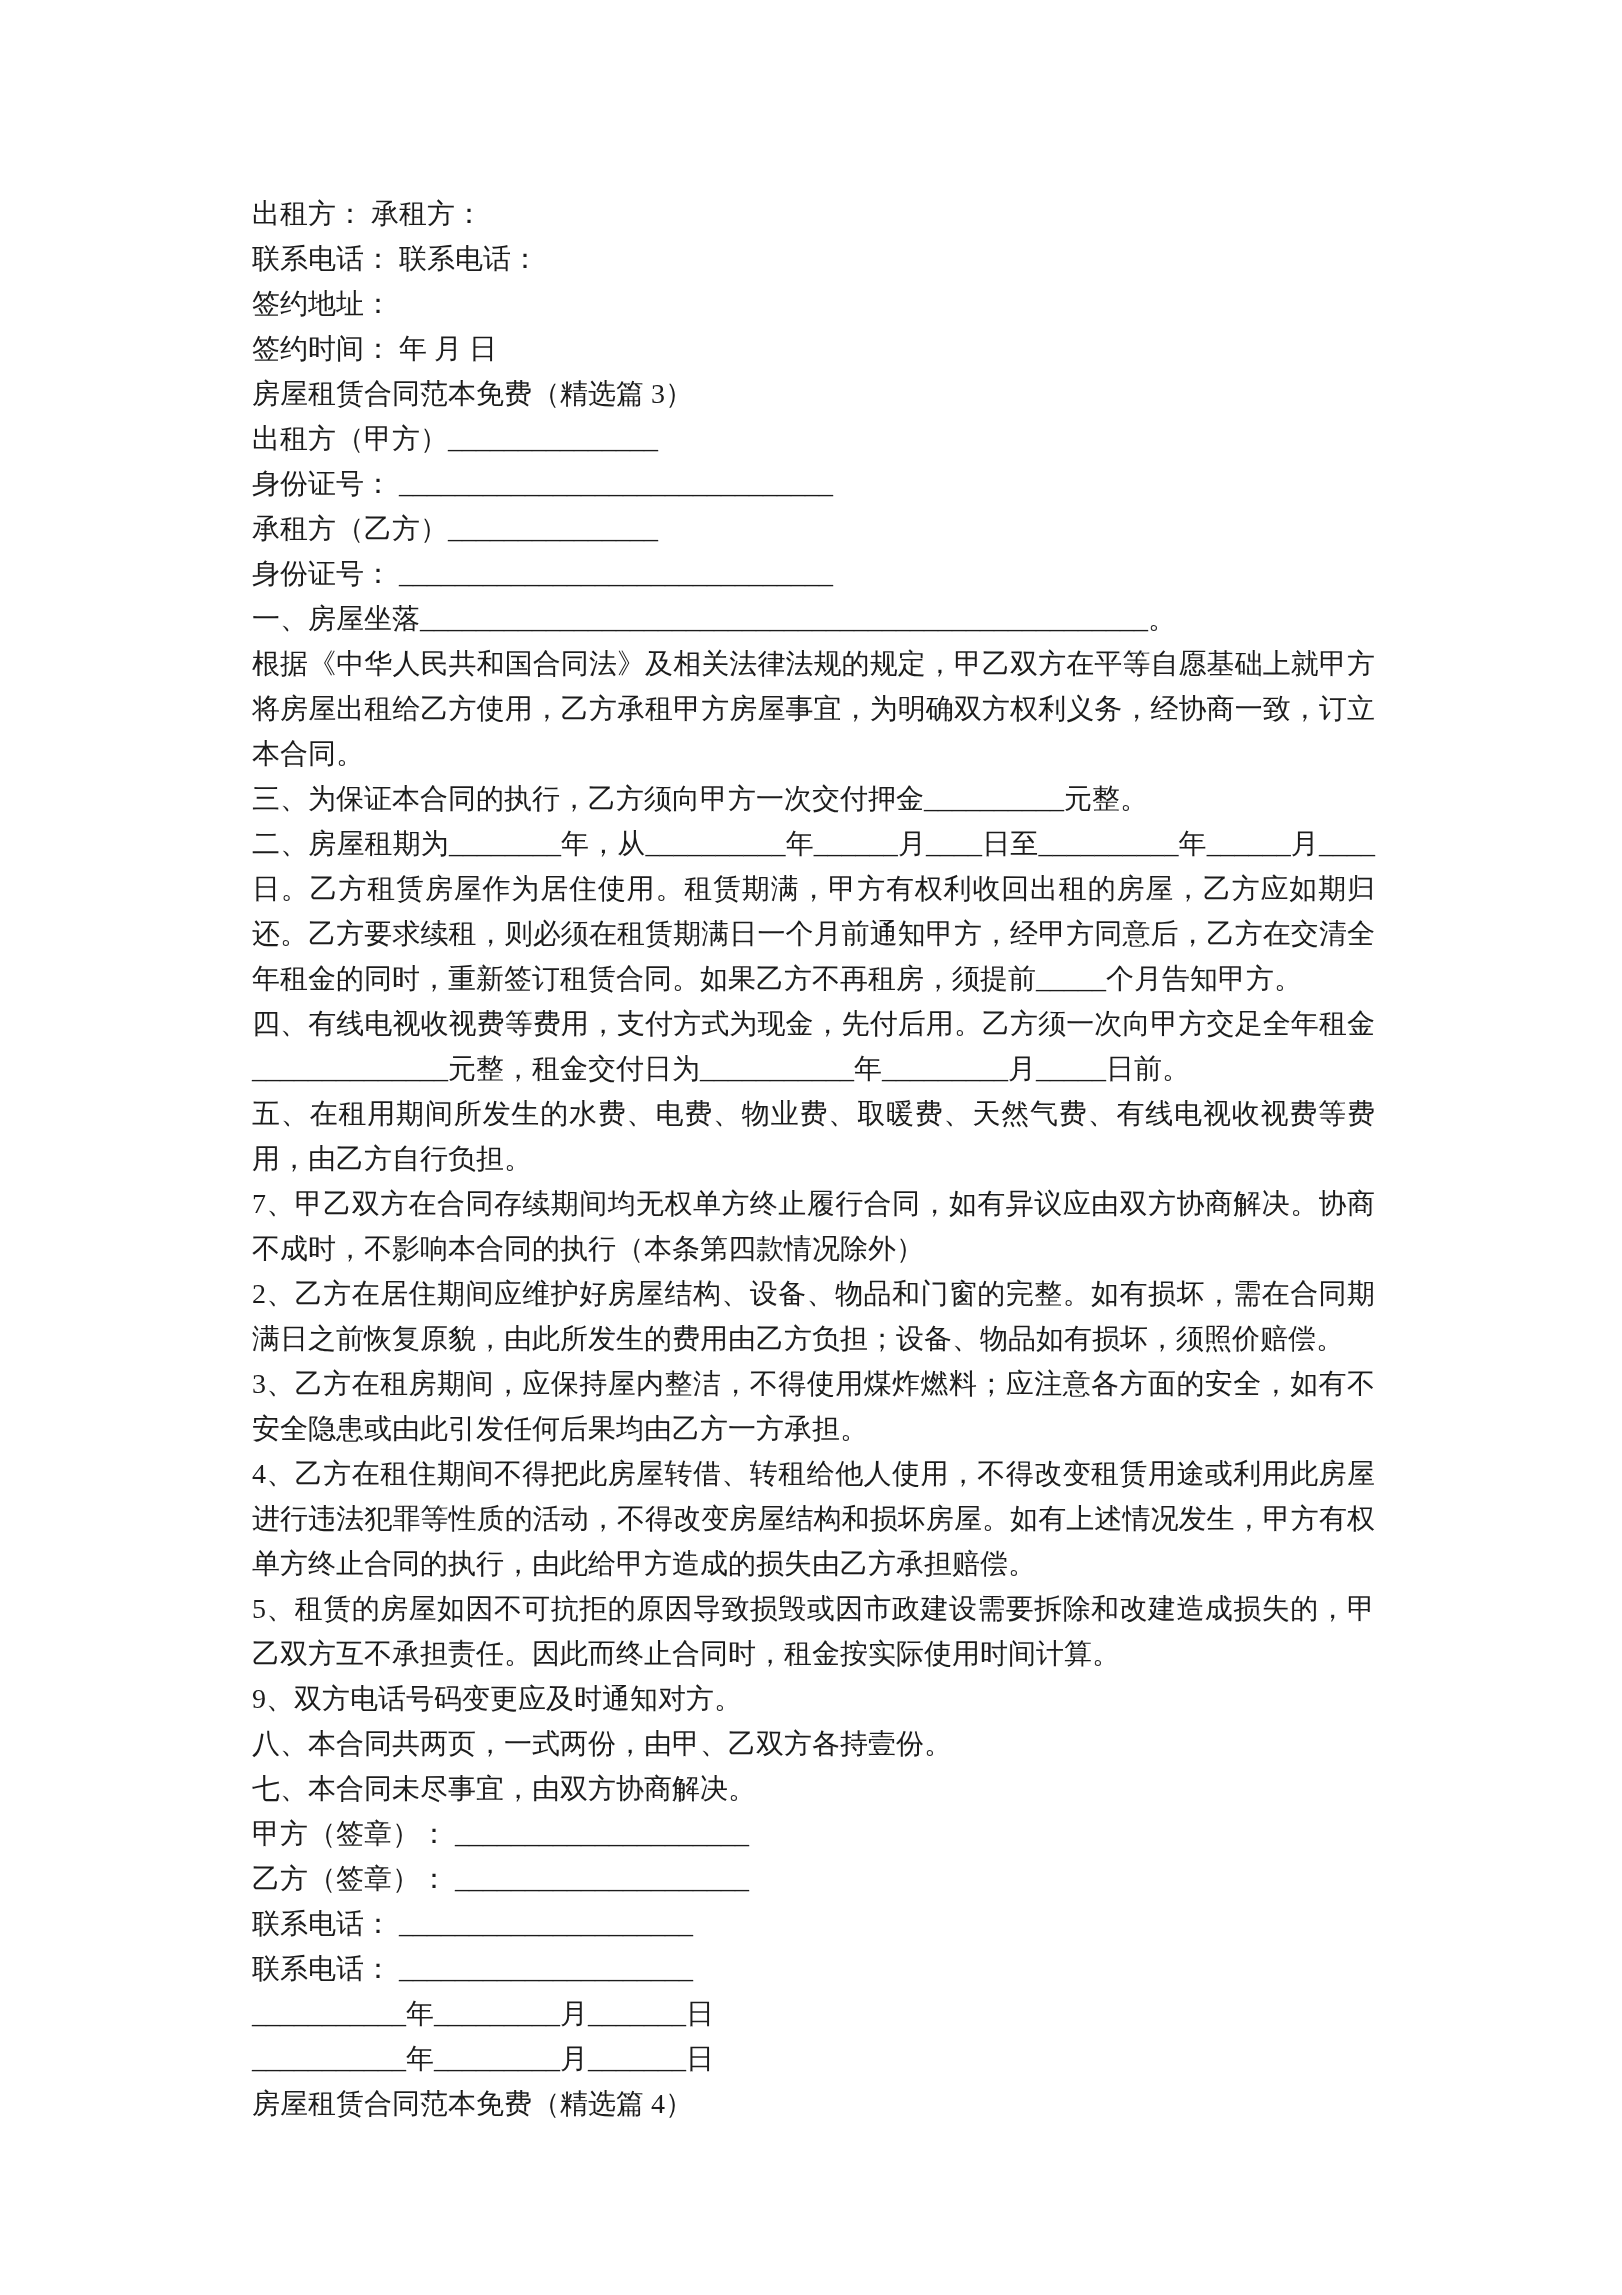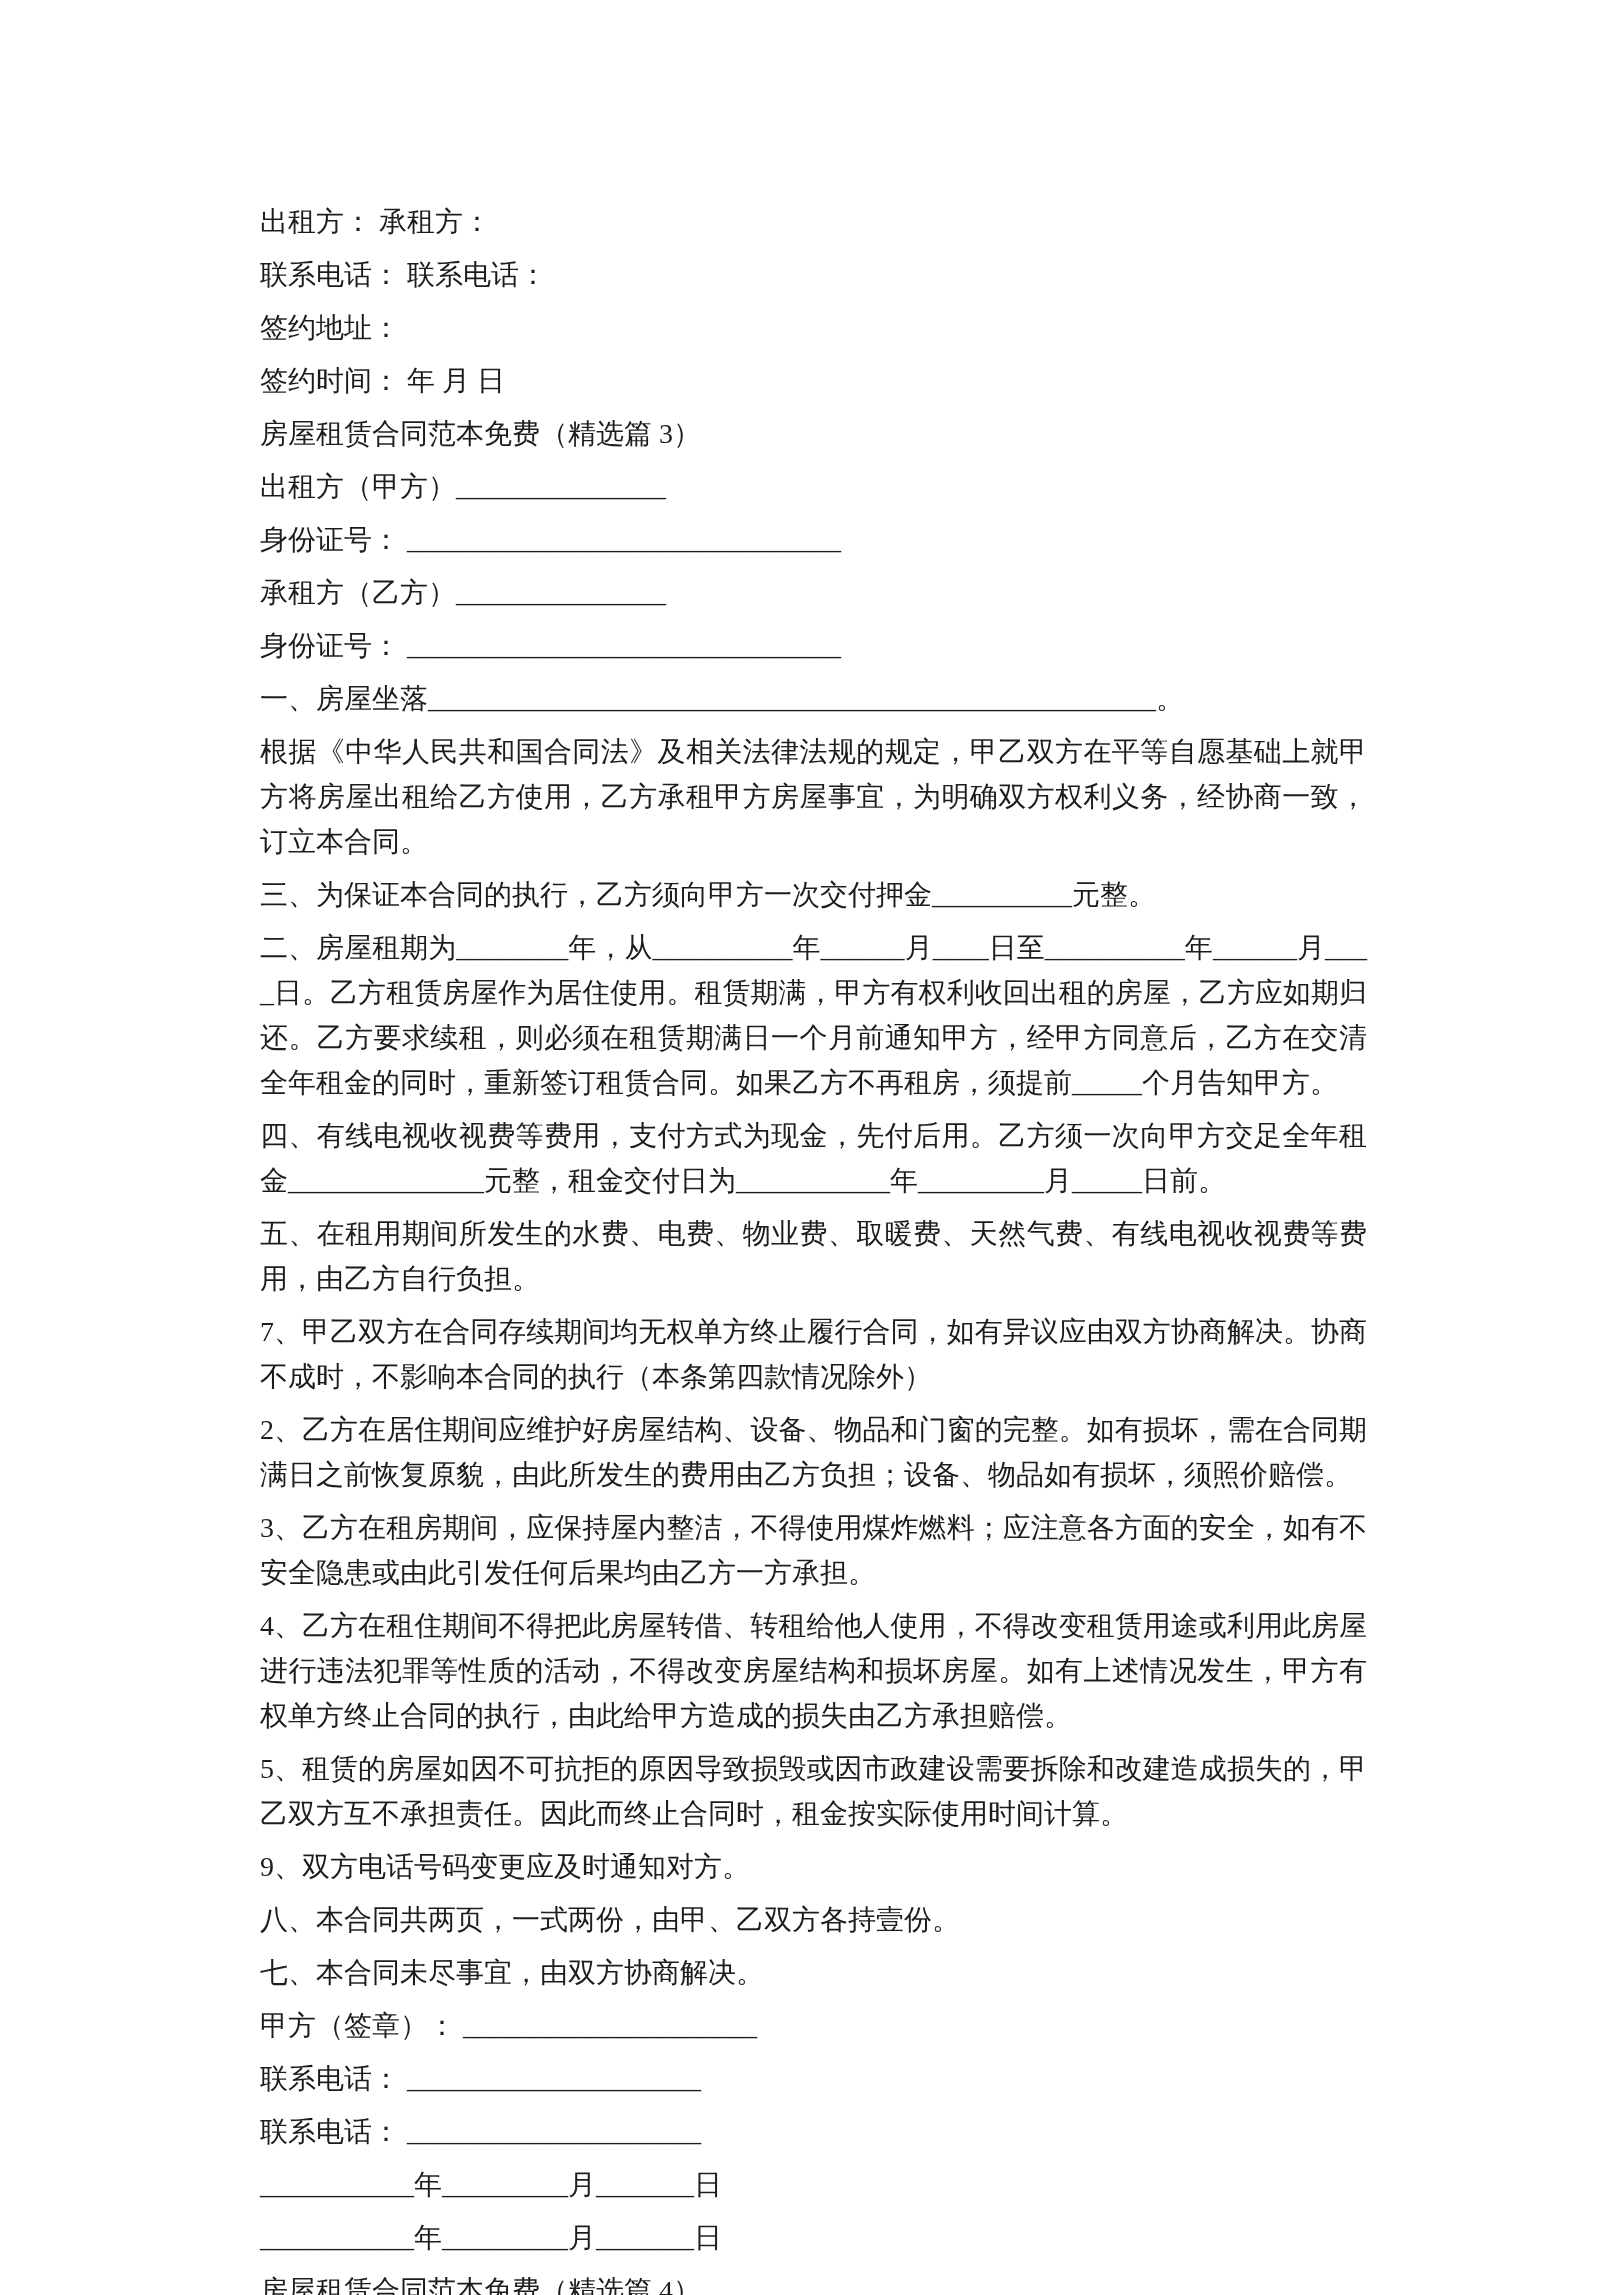--- a/index.html
+++ b/index.html
@@ -19,21 +19,21 @@
     left: 252px;
     top: 191px;
     width: 1123px;
     font-family: "Liberation Serif", "DejaVu Serif", serif;
     font-size: 28px;
     line-height: 45px;
     color: #1c1c1c;
     text-align: justify;
   }
   .content p.line {
-    margin: 8px;
+    margin: 0;
     padding: 0;
     word-break: break-all;
     overflow-wrap: anywhere;
   }
 </style>
 </head>
 <body>
 
 <div class="page">
   <div class="content" style="color: rgb(28, 28, 28);">
@@ -54,20 +54,21 @@
       <p class="line">五、在租用期间所发生的水费、电费、物业费、取暖费、天然气费、有线电视收视费等费用，由乙方自行负担。</p>
       <p class="line">7、甲乙双方在合同存续期间均无权单方终止履行合同，如有异议应由双方协商解决。协商不成时，不影响本合同的执行（本条第四款情况除外）</p>
       <p class="line">2、乙方在居住期间应维护好房屋结构、设备、物品和门窗的完整。如有损坏，需在合同期满日之前恢复原貌，由此所发生的费用由乙方负担；设备、物品如有损坏，须照价赔偿。</p>
       <p class="line">3、乙方在租房期间，应保持屋内整洁，不得使用煤炸燃料；应注意各方面的安全，如有不安全隐患或由此引发任何后果均由乙方一方承担。</p>
       <p class="line">4、乙方在租住期间不得把此房屋转借、转租给他人使用，不得改变租赁用途或利用此房屋进行违法犯罪等性质的活动，不得改变房屋结构和损坏房屋。如有上述情况发生，甲方有权单方终止合同的执行，由此给甲方造成的损失由乙方承担赔偿。</p>
       <p class="line">5、租赁的房屋如因不可抗拒的原因导致损毁或因市政建设需要拆除和改建造成损失的，甲乙双方互不承担责任。因此而终止合同时，租金按实际使用时间计算。</p>
       <p class="line">9、双方电话号码变更应及时通知对方。</p>
       <p class="line">八、本合同共两页，一式两份，由甲、乙双方各持壹份。</p>
       <p class="line">七、本合同未尽事宜，由双方协商解决。</p>
       <p class="line">甲方（签章）： _____________________</p>
+      <p class="line">乙方（签章）： _____________________</p>
       <p class="line">联系电话： _____________________</p>
       <p class="line">联系电话： _____________________</p>
       <p class="line">___________年_________月_______日</p>
       <p class="line">___________年_________月_______日</p>
       <p class="line">房屋租赁合同范本免费（精选篇 4）</p>
     </div>
 </div>
 
 
 </body></html>

